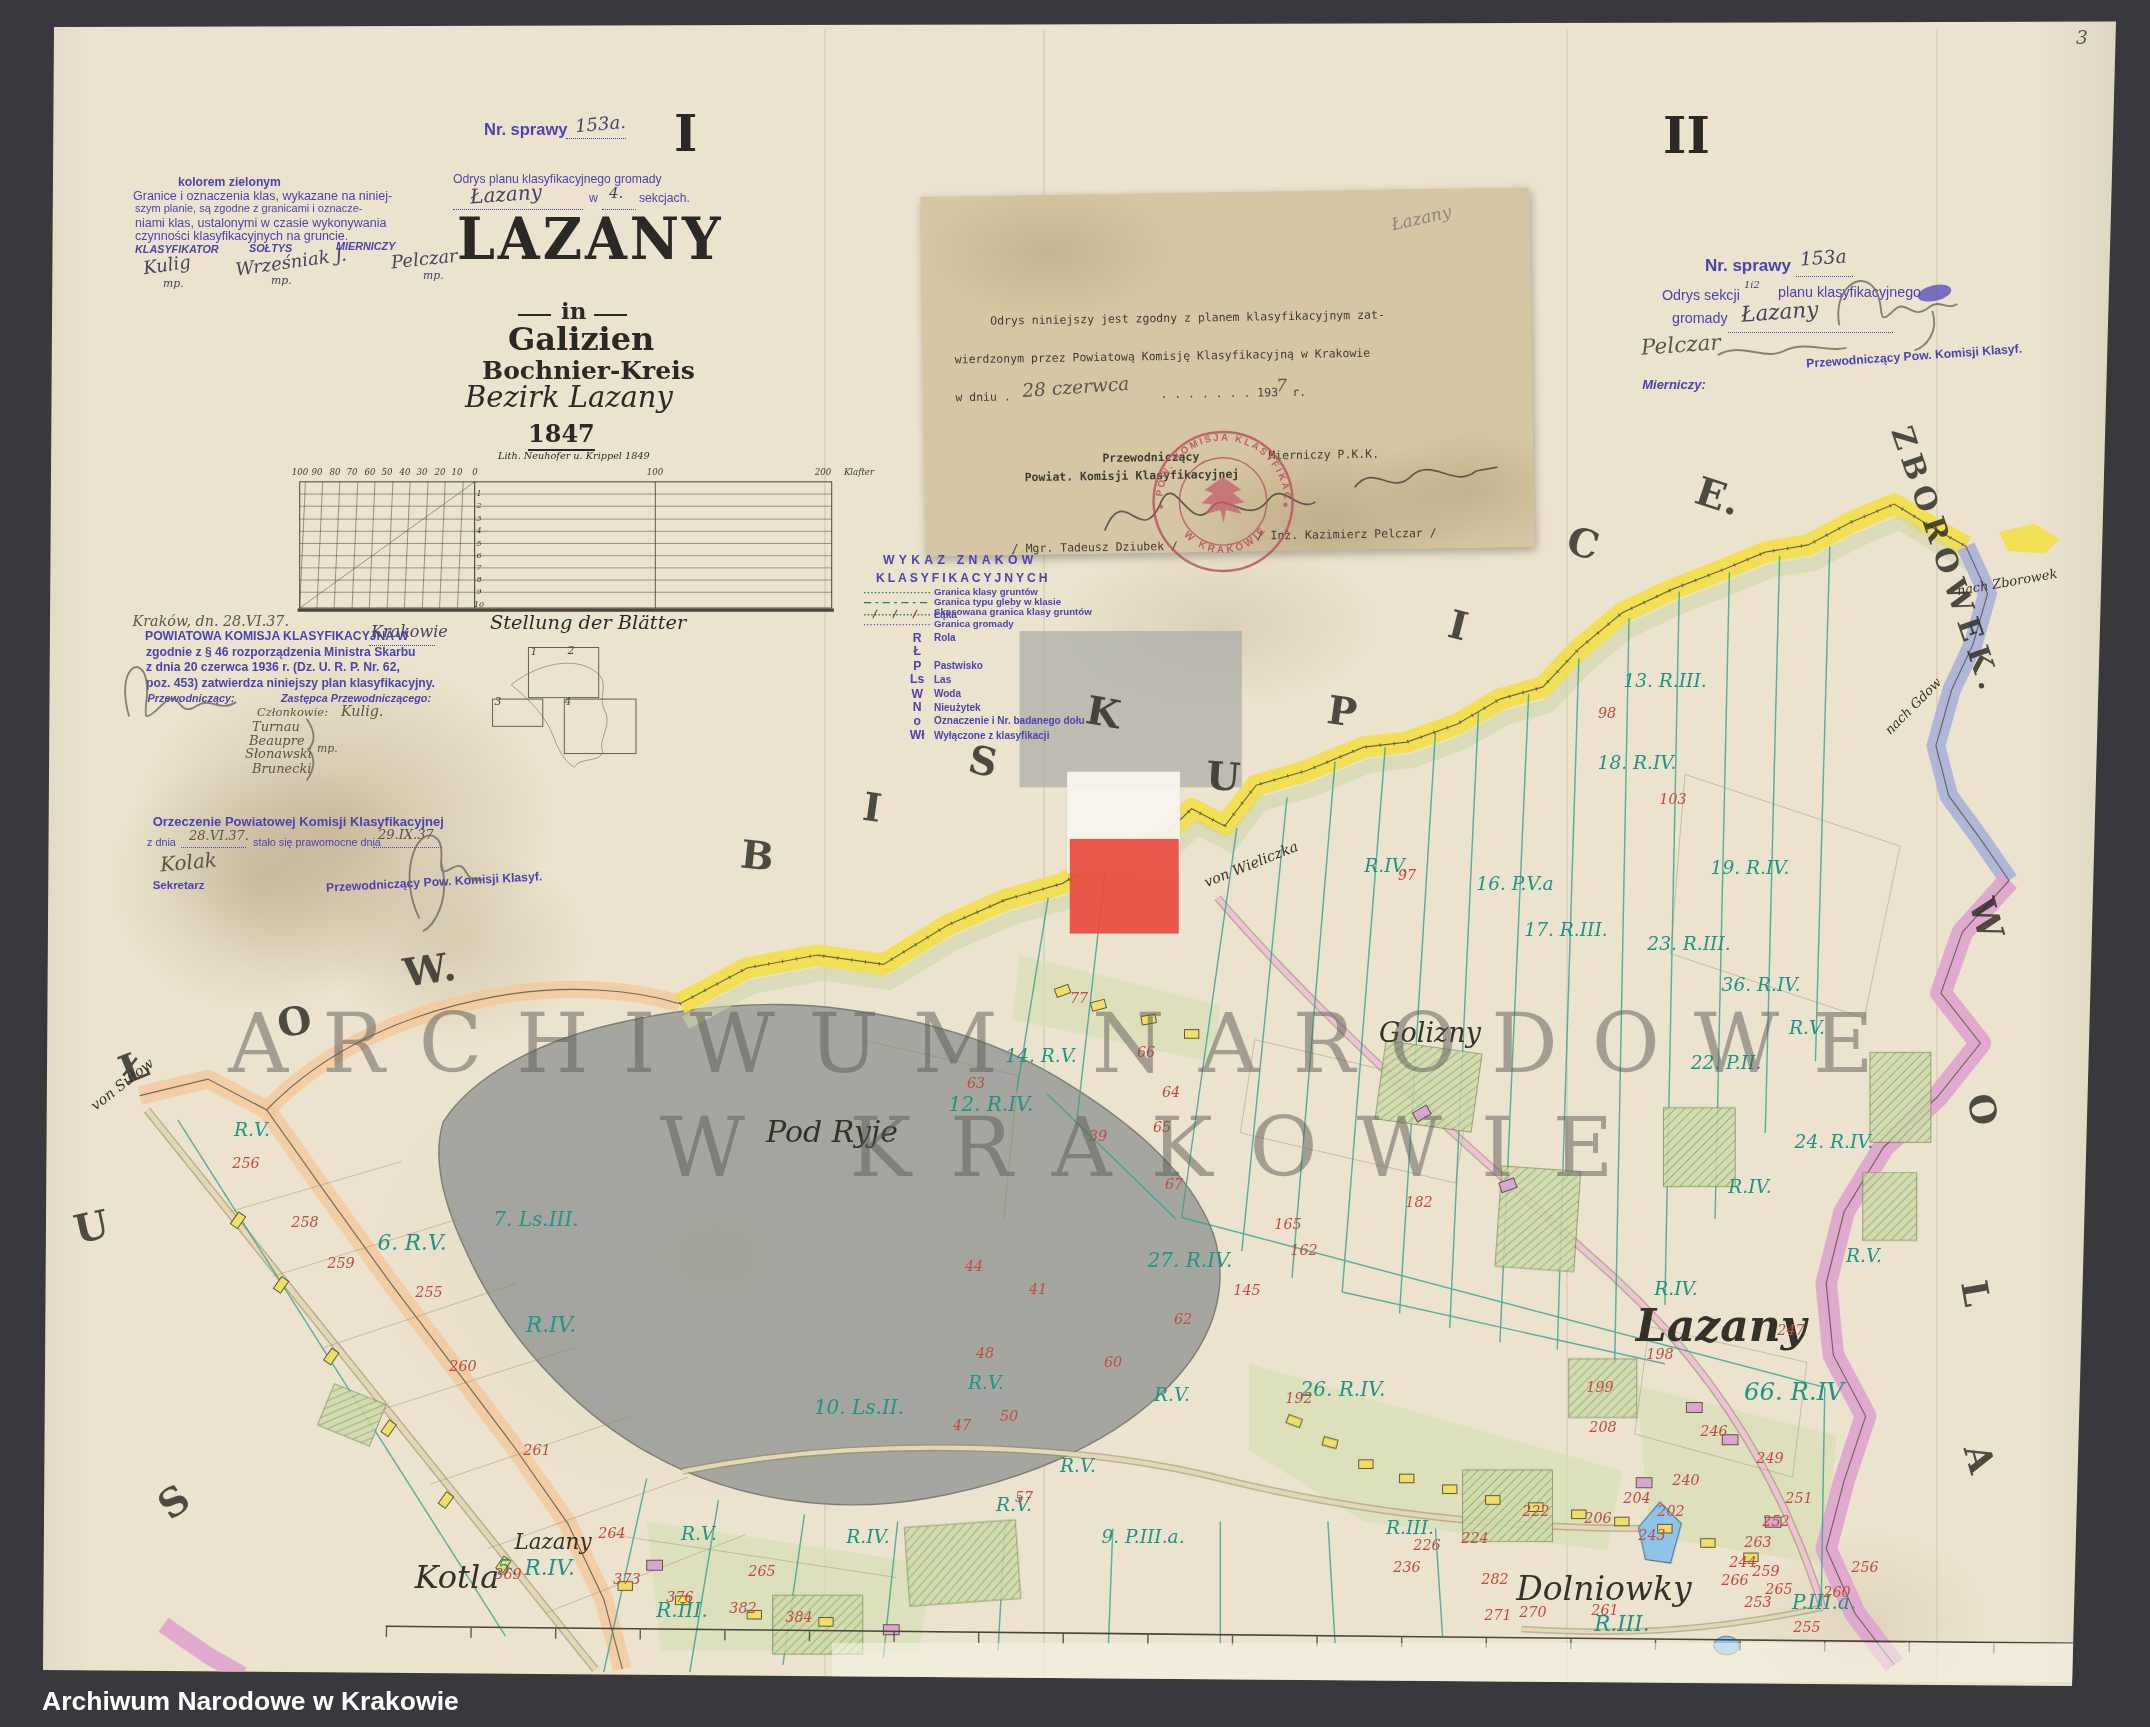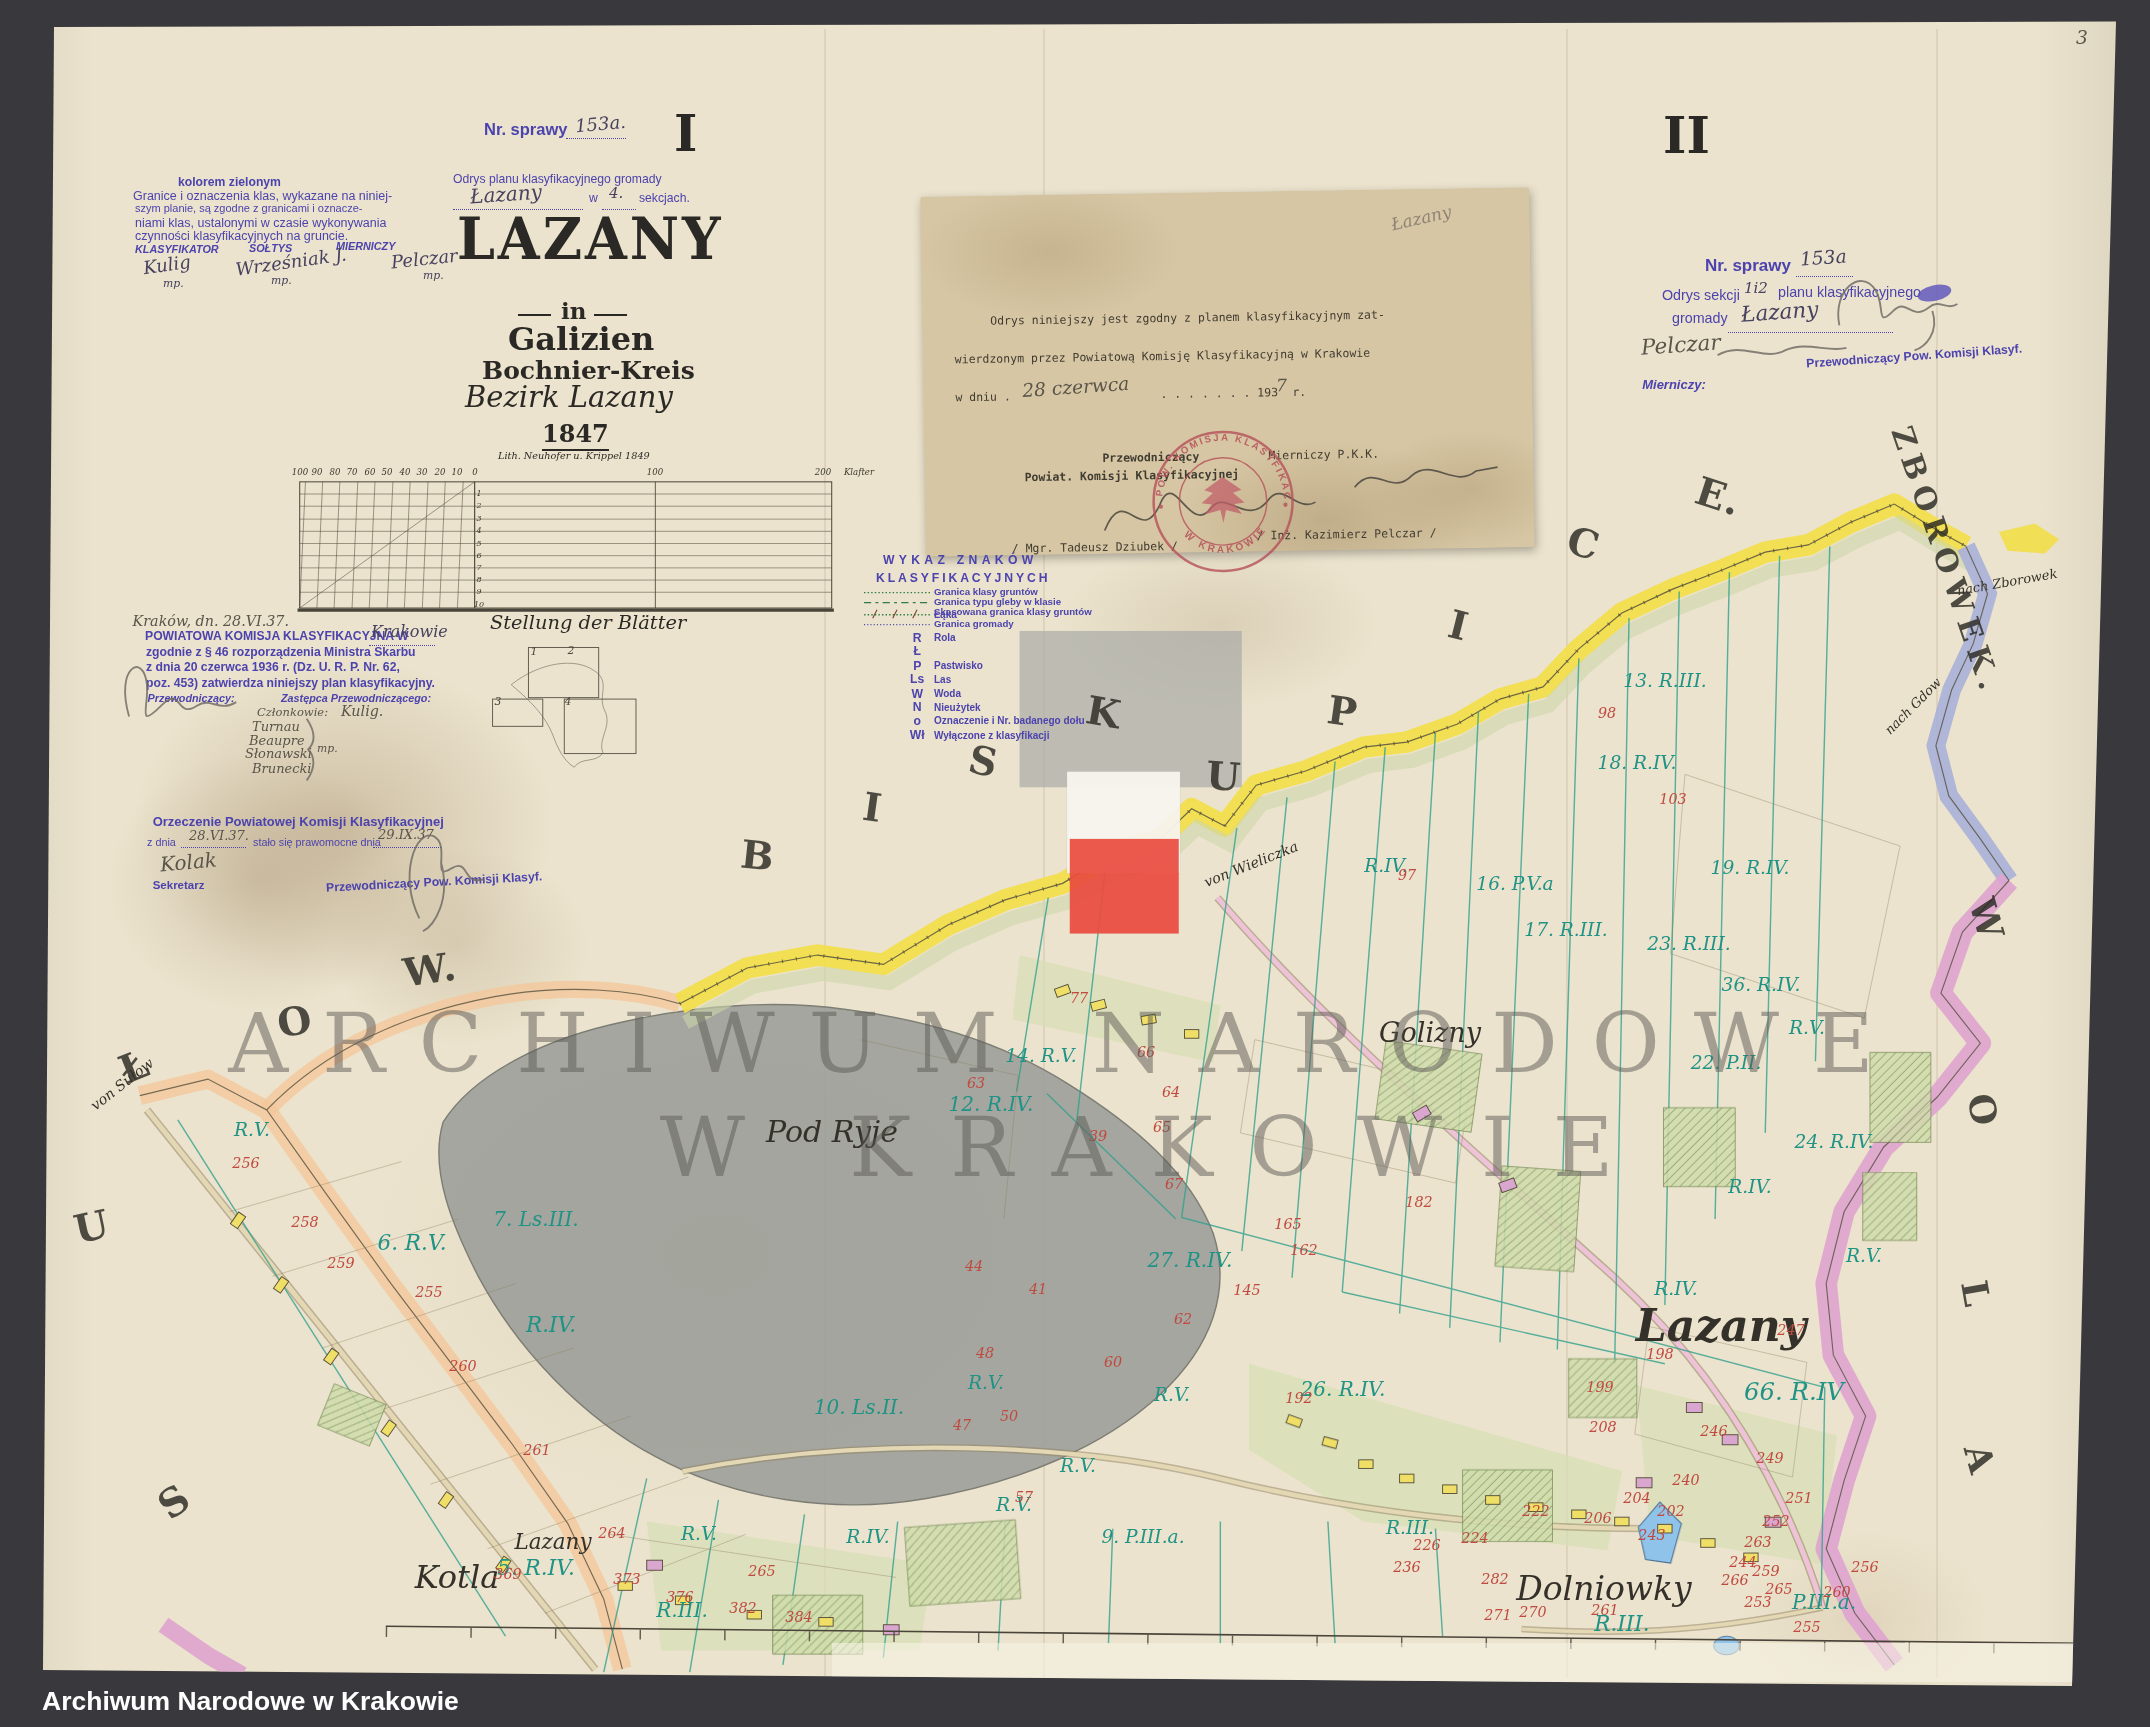--- a/index.html
+++ b/index.html
@@ -296,21 +296,21 @@
   </div>
 
   <div>
     <div class="abs serifb" style="left:457px;top:206px;font-size:54px;letter-spacing:2.9px;transform:scaleY(1.08)">LAZANY</div>
     <div class="abs" style="left:518px;top:314px;width:33px;height:0;border-top:2.2px solid #2b2925"></div>
     <div class="abs" style="left:594px;top:314px;width:33px;height:0;border-top:2.2px solid #2b2925"></div>
     <div class="abs serifb" style="left:561px;top:297px;font-size:23px">in</div>
     <div class="abs serifb" style="left:508px;top:320px;font-size:32px">Galizien</div>
     <div class="abs serifb" style="left:482px;top:356px;font-size:25px">Bochnier-Kreis</div>
     <div class="abs serifi" style="left:465px;top:380px;font-size:29px">Bezirk Lazany</div>
-    <div class="abs serifb" style="left:542px;top:419px;font-size:24px;border-bottom:2.9px solid #2b2925;padding-bottom:1.4px">1847</div>
+    <div class="abs serifb" style="left:528px;top:419px;font-size:24px;border-bottom:2.9px solid #2b2925;padding-bottom:1.4px">1847</div>
     <div class="abs serifi" style="left:498px;top:450px;font-size:9.7px">Lith. Neuhofer u. Krippel 1849</div>
   </div>
 
   <div class="abs serifb" style="left:674px;top:104px;font-size:50px">I</div>
   <div class="abs serifb" style="left:1663px;top:106px;font-size:50px">II</div>
   <div class="abs handg" style="left:2076px;top:27px;font-size:18.6px">3</div>
 
   <div id="cert">
     <div class="abs handg" style="left:470px;top:18.6px;font-size:17px;transform:rotate(-12deg);color:#8d8476">Łazany</div>
     <div class="abs type" style="left:68px;top:118px;font-size:11.5px">Odrys niniejszy jest zgodny z planem klasyfikacyjnym zat-</div>
@@ -344,21 +344,21 @@
         <textPath href="#arcB" startOffset="22%">W KRAKOWIE</textPath>
       </text>
     </svg>
   </div>
 
   <div class="abs" style="left:1635px;top:247px;width:344px;height:165px">
     <div class="abs viob" style="left:70px;top:8.6px;font-size:17px">Nr. sprawy</div>
     <div class="abs hand" style="left:165px;top:0px;font-size:18.6px;transform:rotate(-4deg)">153a</div>
     <div class="dotline" style="left:161px;top:29px;width:57px"></div>
     <div class="abs vio" style="left:27px;top:40px;font-size:14.3px">Odrys sekcji</div>
-    <div class="abs hand" style="left:109px;top:32px;font-size:15px">1i2</div>
+    <div class="abs hand" style="left:109px;top:32px;font-size:10px">1i2</div>
     <div class="abs vio" style="left:143px;top:37px;font-size:14.3px">planu klasyfikacyjnego</div>
     <svg class="abs" style="left:278px;top:33px" width="50" height="29" viewBox="0 0 70 40">
         <ellipse cx="30" cy="18" rx="24" ry="11" fill="#5a50bb" opacity=".8" transform="rotate(-12 30 18)"></ellipse>
       </svg>
     <div class="abs vio" style="left:37px;top:63px;font-size:14.3px">gromady</div>
     <div class="abs hand" style="left:106px;top:52px;font-size:21.5px;transform:rotate(-4deg)">Łazany</div>
     <div class="dotline" style="left:93px;top:85px;width:165px"></div>
     <div class="abs handg" style="left:5.7px;top:85px;font-size:21.5px;transform:rotate(-4deg)">Pelczar</div>
     <svg class="abs" style="left:79px;top:90px" width="136" height="29" viewBox="0 0 190 40">
         <path class="sigp" d="M5,25 C40,5 70,35 100,18 C130,5 160,22 185,15"></path>

